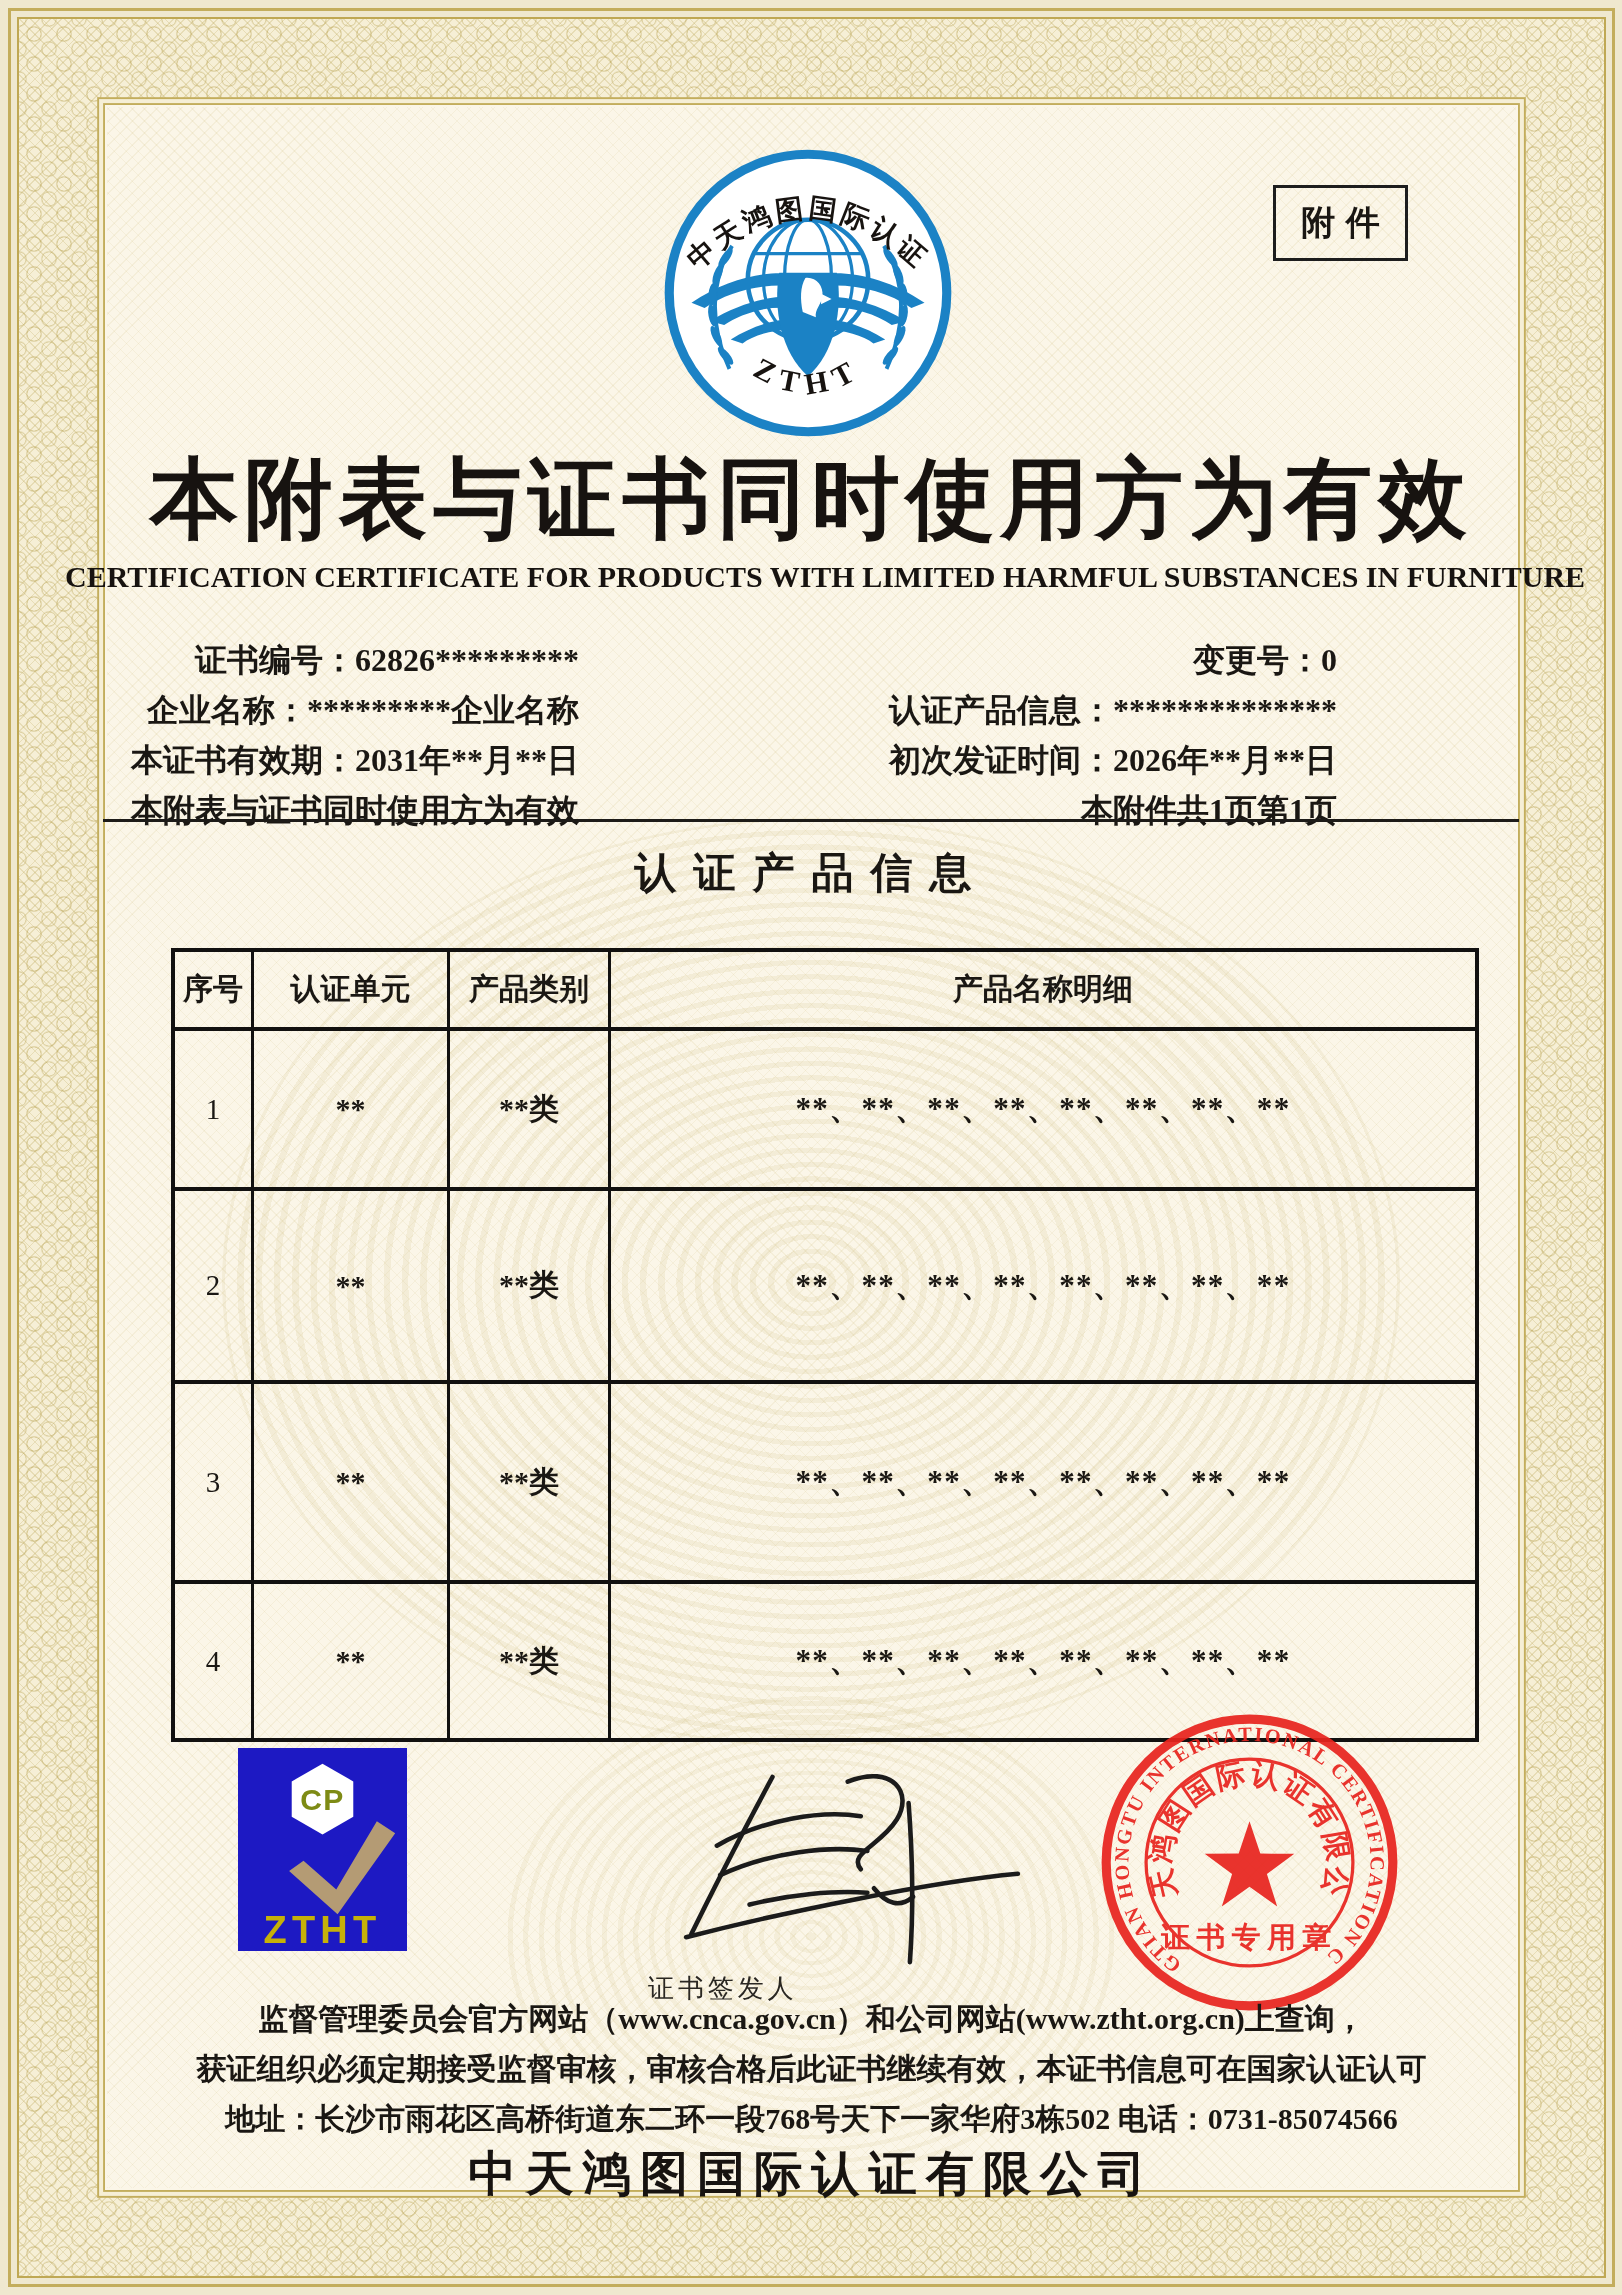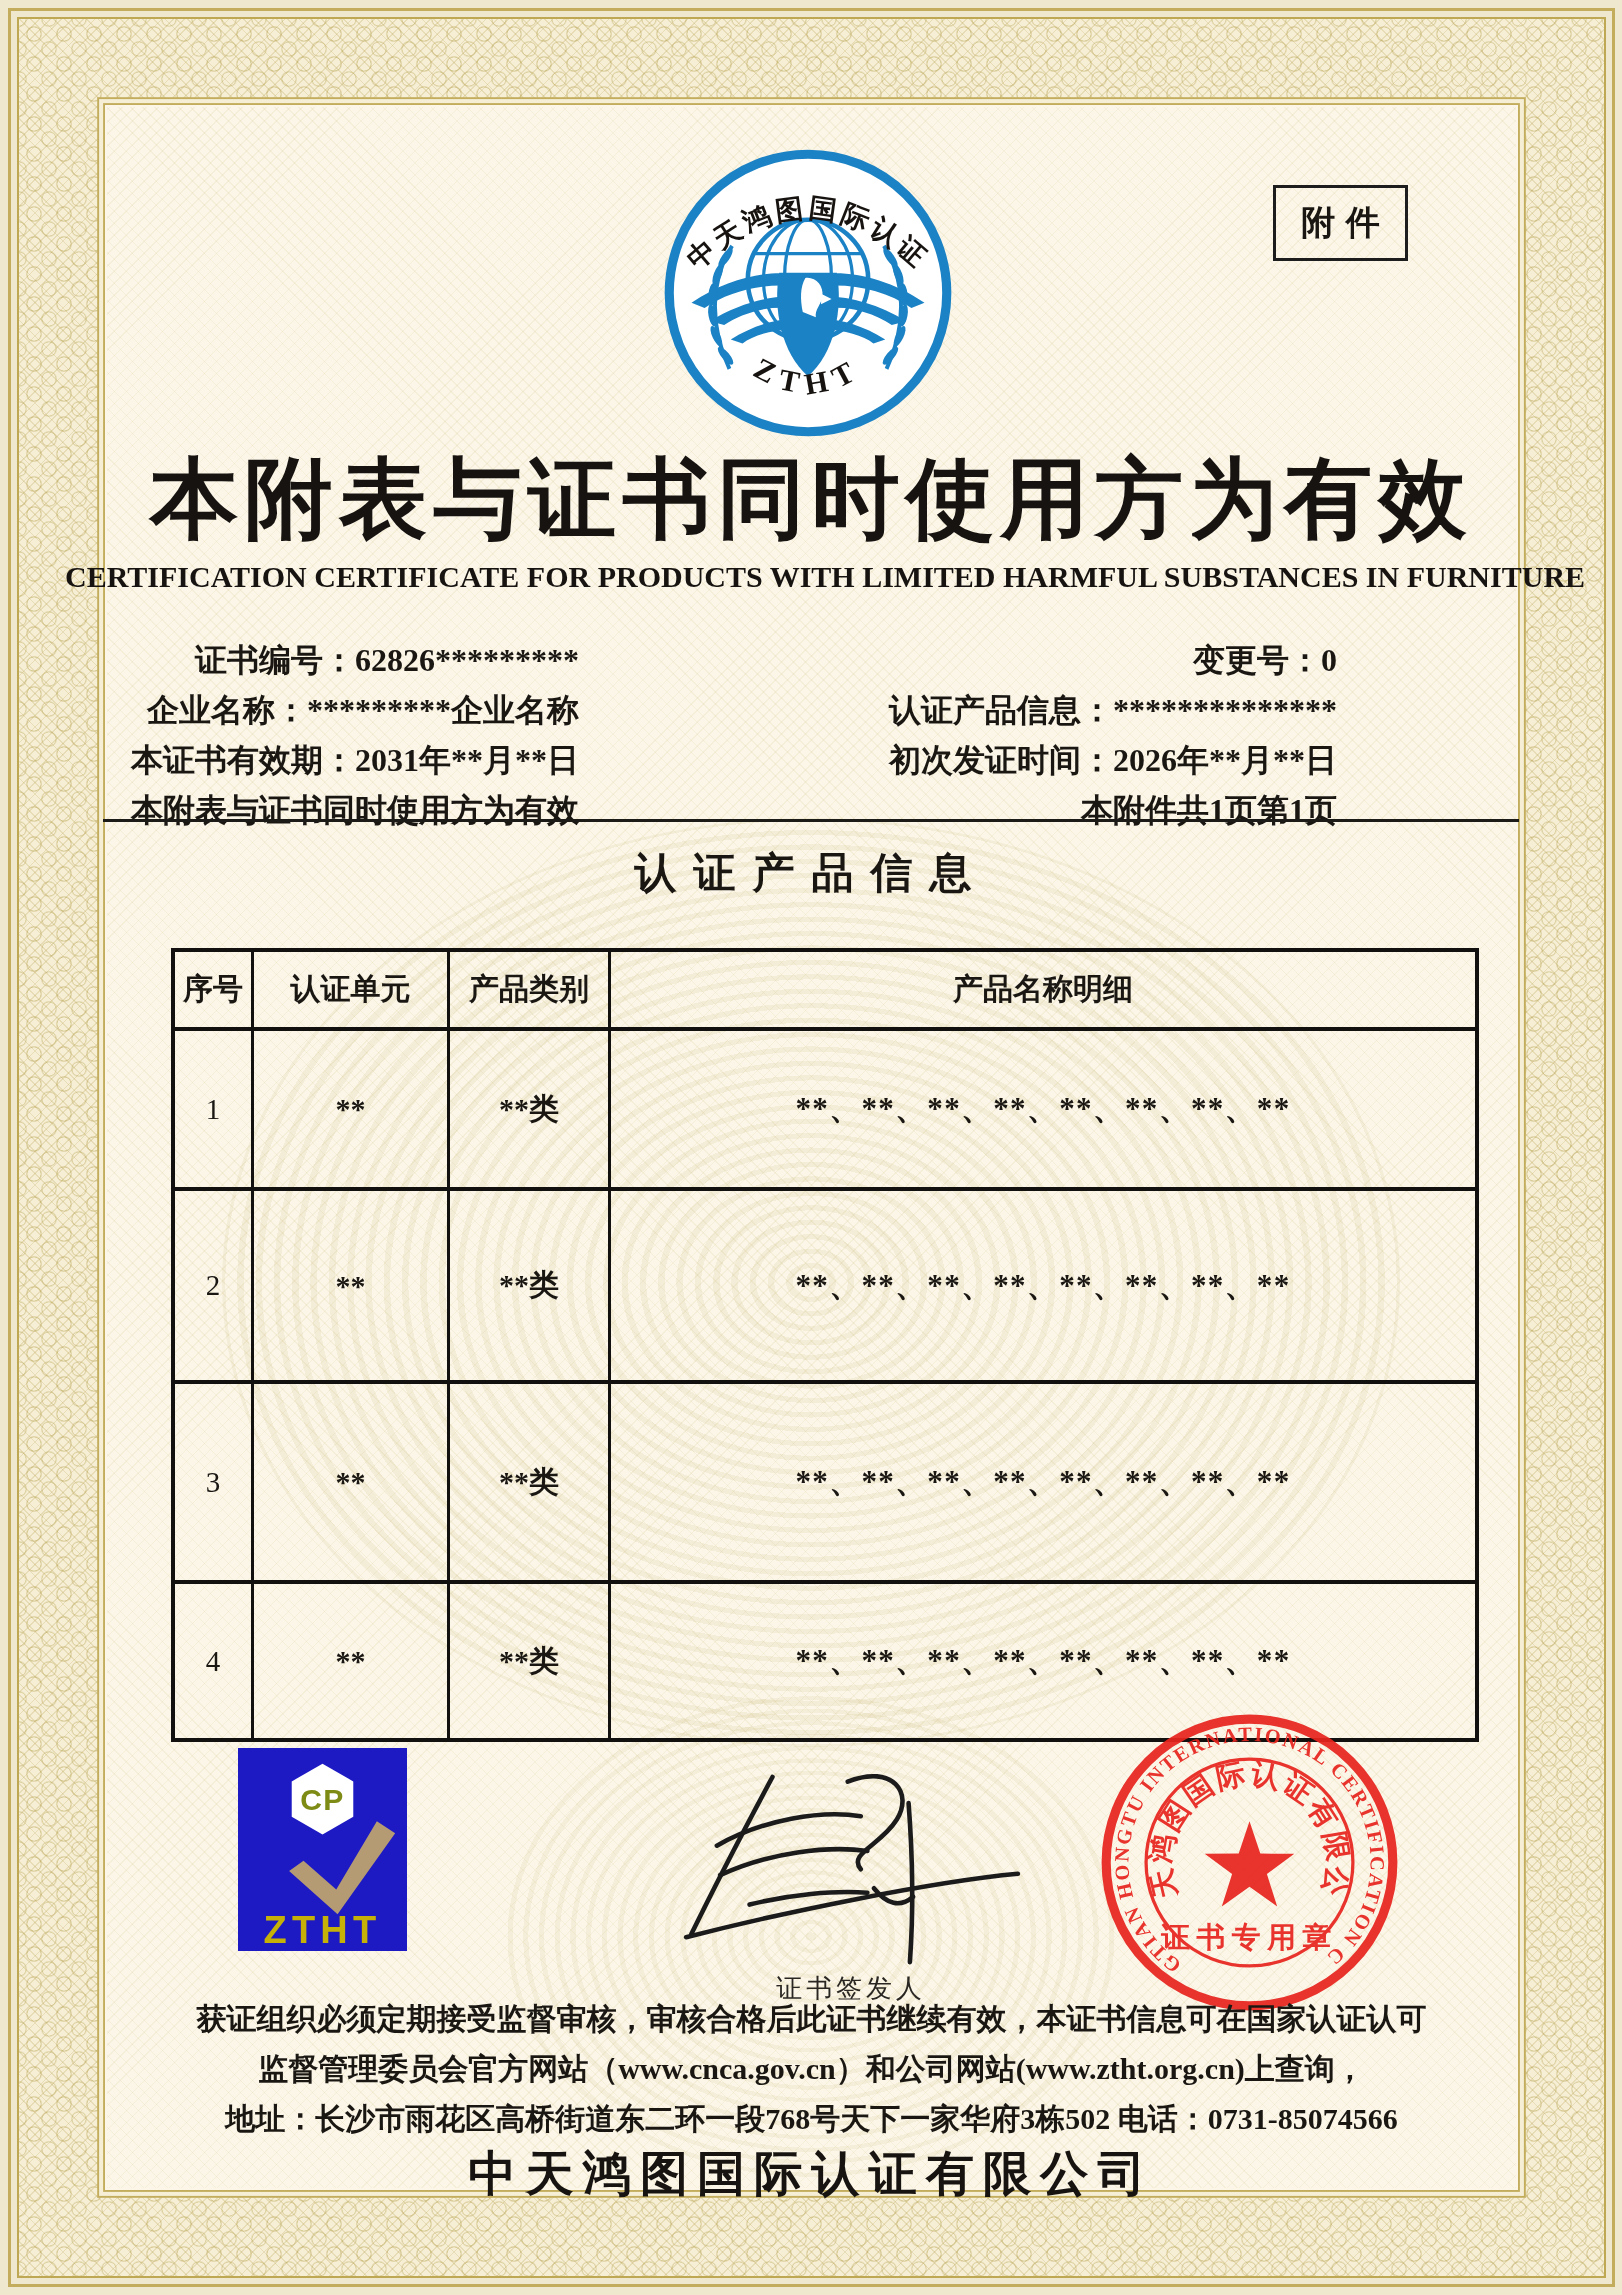--- a/index.html
+++ b/index.html
@@ -76,21 +76,21 @@
     font-size:30px;font-weight:700;box-sizing:border-box;white-space:nowrap;
   }
   .cell.last-col{border-right:none;}
   .cell.last-row{border-bottom:none;}
   .cell.serial{font-weight:400;font-size:29px;}
   .cell.detail{font-size:31px;letter-spacing:1.3px;}
   
   .cp-logo{position:absolute;left:238px;top:1748px;width:169px;height:203px;background:#1d19c3;}
   .signature{position:absolute;left:648px;top:1741px;width:406px;height:229px;}
   .signer-label{
-    position:absolute;left:648px;top:1971px;width:406px;text-align:center;
+    position:absolute;left:648px;top:1971px;width:406px;
     font-size:26px;letter-spacing:3.9px;color:#2a2722;
   }
   .stamp{position:absolute;left:1097px;top:1710px;width:305px;height:305px;opacity:.93;}
   .footer-lines{
     position:absolute;left:98px;right:98px;top:1994px;text-align:center;
     font-size:30px;font-weight:700;line-height:50px;white-space:nowrap;
   }
   .company-name{
     position:absolute;left:0;right:0;top:2142px;text-align:center;
     font-family:"Liberation Sans","DejaVu Sans",sans-serif;
@@ -249,20 +249,20 @@
     </text>
     <path id="stampArcCn" d="M135,302 A120,120 0 1 1 331,302" fill="none"></path>
     <text font-size="44" font-weight="700" fill="#e8251f" letter-spacing="4" font-family="Liberation Serif, DejaVu Serif, serif">
       <textPath href="#stampArcCn" startOffset="50%" text-anchor="middle">中天鸿图国际认证有限公司</textPath>
     </text>
     <polygon fill="#e8251f" points="233,170 249.5,219.3 301.5,219.8 259.6,250.7 275.3,300.2 233,270 190.7,300.2 206.4,250.7 164.5,219.8 216.5,219.3"></polygon>
     <text x="233" y="362" text-anchor="middle" font-size="44" font-weight="700" fill="#e8251f" letter-spacing="10" font-family="Liberation Serif, DejaVu Serif, serif">证书专用章</text>
   </svg>
 
   <div class="footer-lines">
+    <div>监督管理委员会官方网站（www.cnca.gov.cn）和公司网站(www.ztht.org.cn)上查询，</div>
     <div>获证组织必须定期接受监督审核，审核合格后此证书继续有效，本证书信息可在国家认证认可</div>
-    <div>监督管理委员会官方网站（www.cnca.gov.cn）和公司网站(www.ztht.org.cn)上查询，</div>
     <div>地址：长沙市雨花区高桥街道东二环一段768号天下一家华府3栋502 电话：0731-85074566</div>
   </div>
   <div class="company-name">中天鸿图国际认证有限公司</div>
 
 </div>
 
 
 </body></html>

